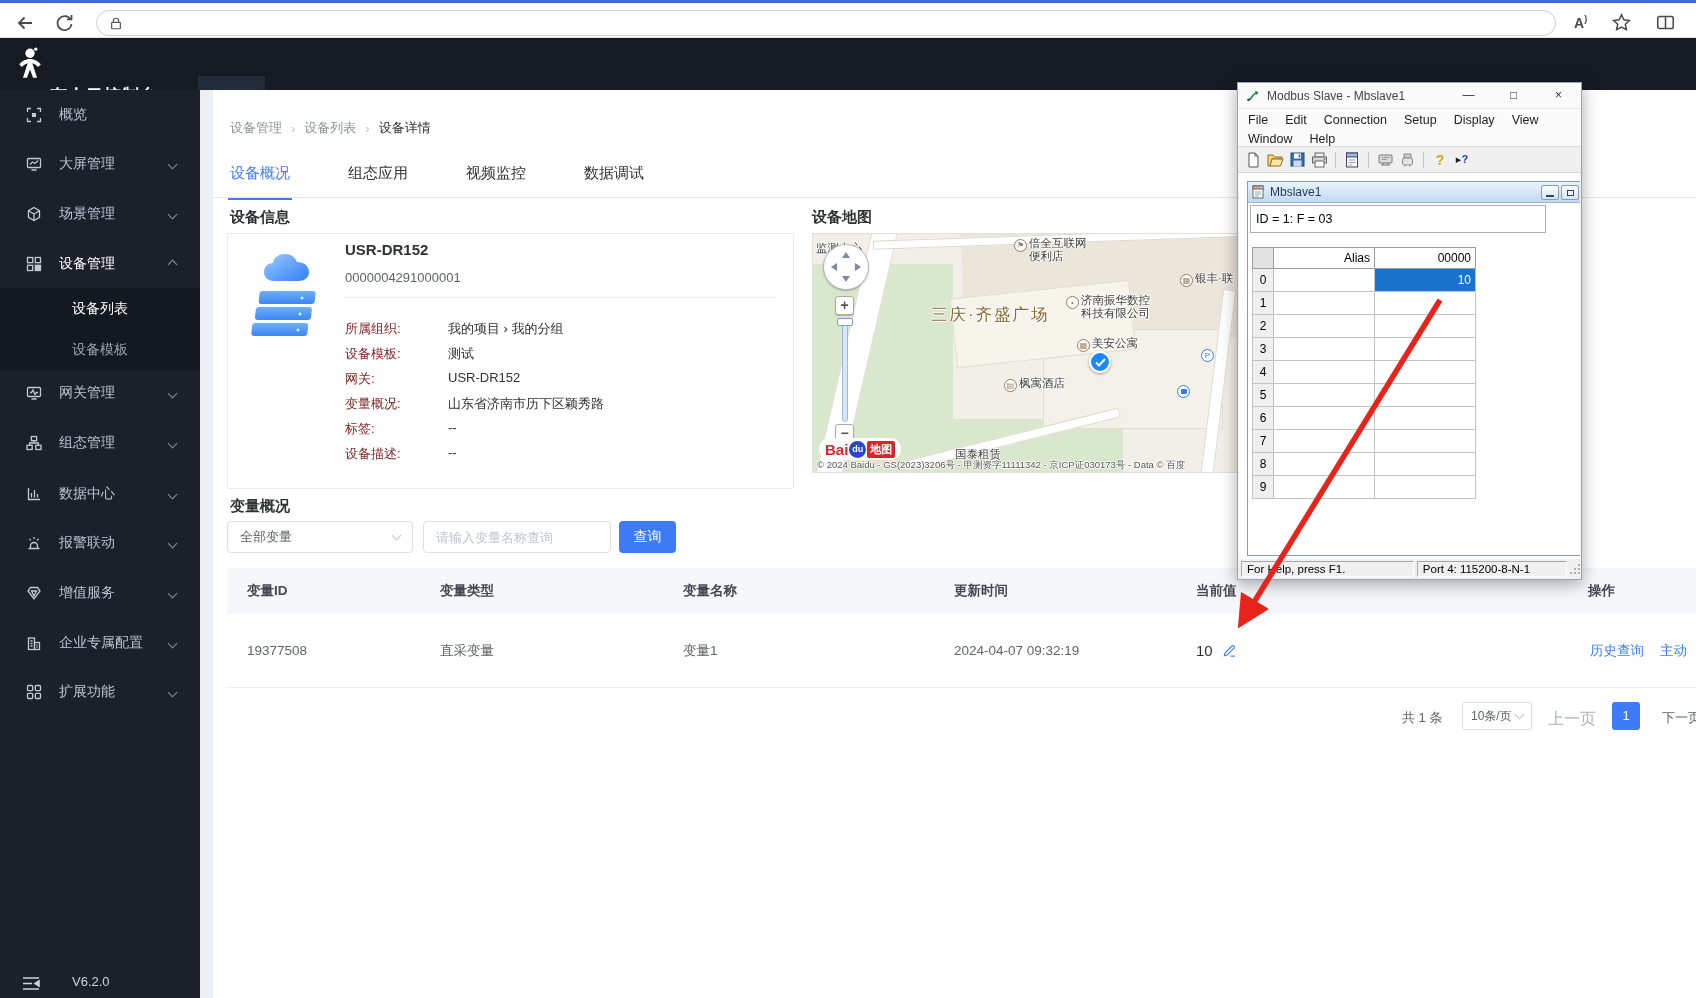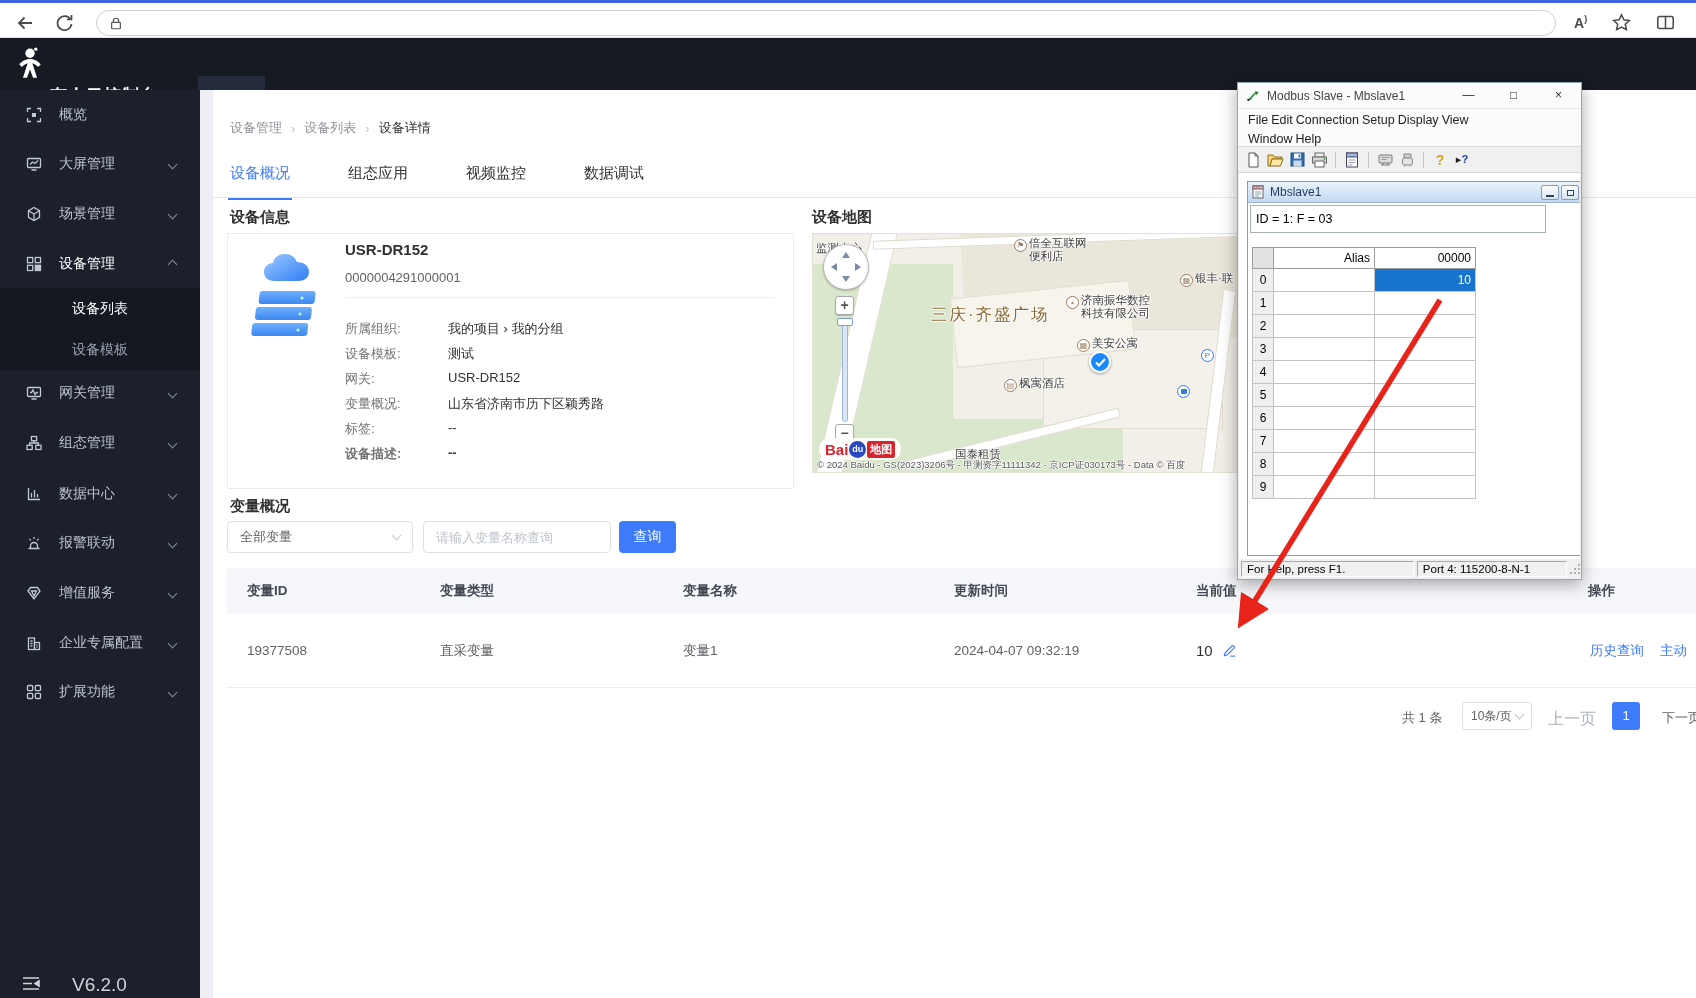--- a/index.html
+++ b/index.html
@@ -32,21 +32,21 @@
   .sb-item.active { color:#fff; }
   .sb-item .ic { margin-left:26px; width:16px; height:16px; color:#c3c9d4; }
   .sb-item .lb { margin-left:17px; }
   .chev { width:7px; height:7px; border-right:1.4px solid #8a8f9a; border-bottom:1.4px solid #8a8f9a; display:inline-block; }
   .chev.down { transform:rotate(45deg); }
   .chev.up { transform:rotate(-135deg); }
   .sb-item .chv { position:absolute; right:24px; top:21px; }
   .sb-sub { position:absolute; left:0; width:200px; background:#141820; }
   .sb-sub .sub-item { height:41px; line-height:41px; padding-left:72px; font-size:14px; color:#9aa1ae; cursor:pointer; }
   .sb-sub .sub-item.active { color:#fff; }
-  .sb-version { left:72px; top:974px; font-size:19px; color:#cfd3dc; }
+  .sb-version { left:72px; top:974px; font-size:13px; color:#cfd3dc; }
   .collapse-ic { left:22px; top:976px; width:18px; height:14px; color:#cfd3dc; cursor:pointer; }
 
   
   .gutter { left:200px; top:90px; width:13px; height:908px; background:#edeff4; }
   .content { left:213px; top:90px; width:1483px; height:908px; background:#fff; }
 
   .breadcrumb { left:230px; top:119px; font-size:13px; color:#909399; display:flex; gap:9px; align-items:center; }
   .breadcrumb .bc-sep { color:#c0c4cc; font-size:13px; }
   .breadcrumb .bc:last-child { color:#303133; }
   .breadcrumb .bc { cursor:pointer; }
@@ -57,21 +57,21 @@
   .tab.active::after { content:""; position:absolute; left:-2px; right:-2px; bottom:0; height:2px; background:#3e7bfa; }
   .tabs-line { left:213px; top:197px; width:1483px; height:1px; background:#e4e7ed; }
 
   .sec-title { font-size:15px; font-weight:bold; color:#303133; }
 
   .info-card { left:227px; top:233px; width:567px; height:256px; border:1px solid #e8ebf1; border-radius:2px; }
   .dev-name { left:345px; top:241px; font-size:15px; font-weight:bold; color:#303133; }
   .dev-id { left:345px; top:270px; font-size:13px; color:#606266; }
   .dev-divider { left:345px; top:297px; width:430px; height:1px; background:#ebeef5; }
   .dev-field { position:absolute; left:345px; font-size:13px; display:flex; }
-  .dev-field .fl { color:#737373; width:103px; }
+  .dev-field .fl { color:#7f1d1d; width:103px; }
   .dev-field .fv { color:#303133; }
 
   
   .map-box { left:812px; top:233px; width:432px; height:240px; background:#f2efe8; overflow:hidden; border:1px solid #e4e1d8; }
   .map-lbl { position:absolute; font-size:11.5px; color:#3b3b3b; white-space:pre-line; line-height:13px; text-shadow:-1px 0 #fff,1px 0 #fff,0 -1px #fff,0 1px #fff; }
   .map-lbl.big { font-size:16.5px; color:#8a6a33; letter-spacing:2px; font-weight:500; }
   .poi { position:absolute; width:13px; height:13px; border-radius:50%; background:#fff; border:1.5px solid #9b7b5e; display:flex; align-items:center; justify-content:center; font-size:8px; color:#9b7b5e; }
   .poi.blue { border-color:#3a7ad9; color:#3a7ad9; }
   .road { position:absolute; background:#fff; border:1px solid #ddd9cd; }
   .green { position:absolute; background:#d9e7cc; }
@@ -104,21 +104,21 @@
   .pg-cur { left:1612px; top:702px; width:28px; height:28px; background:#3e7bfa; border-radius:3px; color:#fff; font-size:13px; text-align:center; line-height:28px; cursor:pointer; }
   .pg-next { left:1662px; top:709px; font-size:13px; color:#606266; cursor:pointer; white-space:nowrap; }
 
   
   .mb-win { left:1237px; top:82px; width:345px; height:498px; background:#f0f0f0; border:1px solid #8fa8bf; box-shadow:0 4px 16px rgba(0,0,0,.35); z-index:40; }
   .mb-title { position:absolute; left:0; top:0; width:100%; height:26px; background:#fbfbfb; display:flex; align-items:center; border-bottom:1px solid #e8e8e8; }
   .mb-title-text { font-size:12px; color:#444; margin-left:7px; }
   .mb-btns { position:absolute; right:0; top:0; height:26px; display:flex; }
   .mb-btn { width:45px; height:26px; text-align:center; line-height:24px; font-size:12px; color:#333; cursor:pointer; }
   .mb-menubar { position:absolute; left:0; top:26px; width:100%; height:38px; background:#fbfbfb; border-bottom:1px solid #dcdcdc; font-size:12.5px; color:#222; }
-  .mb-menurow { display:flex; gap:3px; padding:2px 10px 0 10px; height:19px; align-items:center; }
+  .mb-menurow { display:flex; gap:17px; padding:2px 10px 0 10px; height:19px; align-items:center; }
   .mb-menu-item { cursor:pointer; }
   .mb-toolbar { position:absolute; left:0; top:64px; width:100%; height:26px; background:#f0f0f0; border-bottom:1px solid #d5d5d5; display:flex; align-items:center; padding-left:6px; gap:4px; }
   .mb-tool { width:18px; height:17px; display:flex; align-items:center; justify-content:center; cursor:pointer; }
   .mb-sep { width:1px; height:16px; background:#c8c8c8; margin:0 3px; }
   .mb-client { position:absolute; left:1px; top:90px; width:341px; height:388px; background:#fff; overflow:hidden; }
   .mb-child { position:absolute; left:8px; top:8px; width:356px; height:375px; background:#fff; border:1px solid #7f9db9; }
   .mbc-title { position:absolute; left:0; top:0; width:100%; height:21px; background:linear-gradient(#eaf3fc,#c3d9f0); display:flex; align-items:center; border-bottom:1px solid #9ab4d2; }
   .mbc-title-text { font-size:12px; color:#1f3a5f; margin-left:5px; }
   .mbc-btns { position:absolute; right:3px; top:3px; display:flex; gap:2px; }
   .mbc-btn { width:18px; height:15px; background:linear-gradient(#fdfdfd,#d8e4f2); border:1px solid #8b9bb3; border-radius:2px; display:flex; align-items:center; justify-content:center; font-size:10px; color:#2c4562; cursor:pointer; }
@@ -410,21 +410,21 @@
       <span class="fv">USR-DR152</span>
     </div>
     <div class="dev-field" style="top: 395px;">
       <span class="fl">变量概况:</span>
       <span class="fv">山东省济南市历下区颖秀路</span>
     </div>
     <div class="dev-field" style="top: 420px;">
       <span class="fl">标签:</span>
       <span class="fv">--</span>
     </div>
-    <div class="dev-field" style="top: 445px; font-weight: bold;">
+    <div class="dev-field" style="top: 445px;">
       <span class="fl">设备描述:</span>
       <span class="fv">--</span>
     </div>
   </div>
 
 <span class="abs sec-title" style="left:812px; top:208px;">设备地图</span>
 <div class="abs map-box" id="map-box">
 
   <div class="green" style="left:-10px; top:30px; width:150px; height:215px;"></div>
   <div class="green" style="left:100px; top:185px; width:210px; height:60px;"></div>

